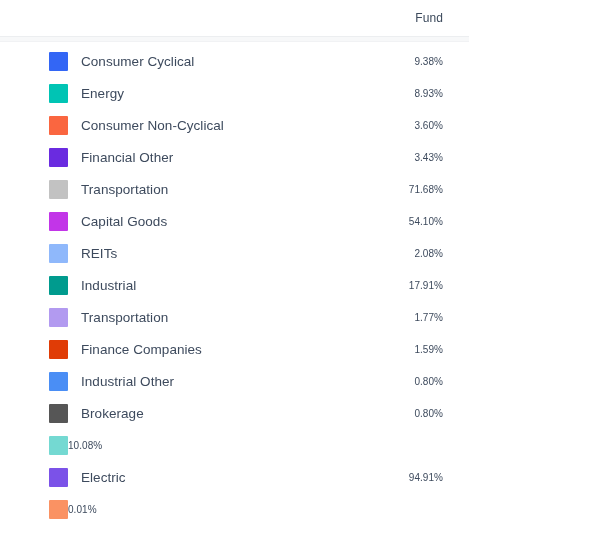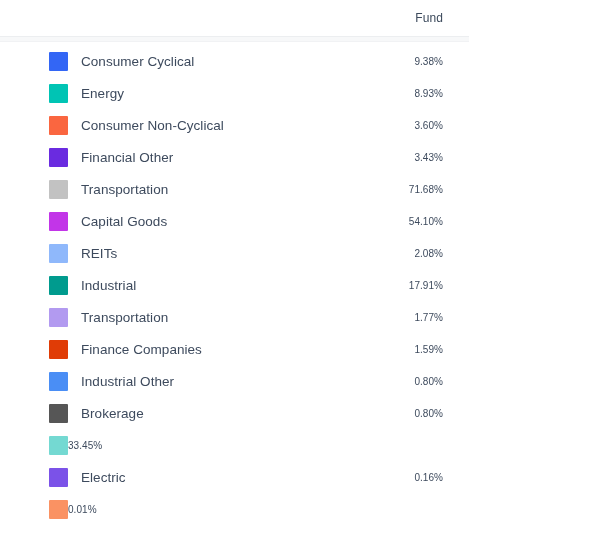--- a/index.html
+++ b/index.html
@@ -151,26 +151,26 @@
         <span class="row-label">Industrial Other</span>
         <span class="row-value">0.80%</span>
       </div>
       <div class="alloc-row">
         <span class="swatch" style="background: rgb(86, 86, 86);"></span>
         <span class="row-label">Brokerage</span>
         <span class="row-value">0.80%</span>
       </div>
       <div class="alloc-row">
         <span class="swatch" style="background: rgb(116, 217, 210);"></span>
-        <span class="row-value">33.45%</span>
+        <span class="row-value">10.08%</span>
       </div>
       <div class="alloc-row">
         <span class="swatch" style="background: rgb(123, 82, 232);"></span>
         <span class="row-label">Electric</span>
-        <span class="row-value">0.16%</span>
+        <span class="row-value">94.91%</span>
       </div>
       <div class="alloc-row">
         <span class="swatch" style="background: rgb(250, 146, 99);"></span>
         <span class="row-value">0.01%</span>
       </div>
     </div>
 
 </div>
 
 </body></html>

